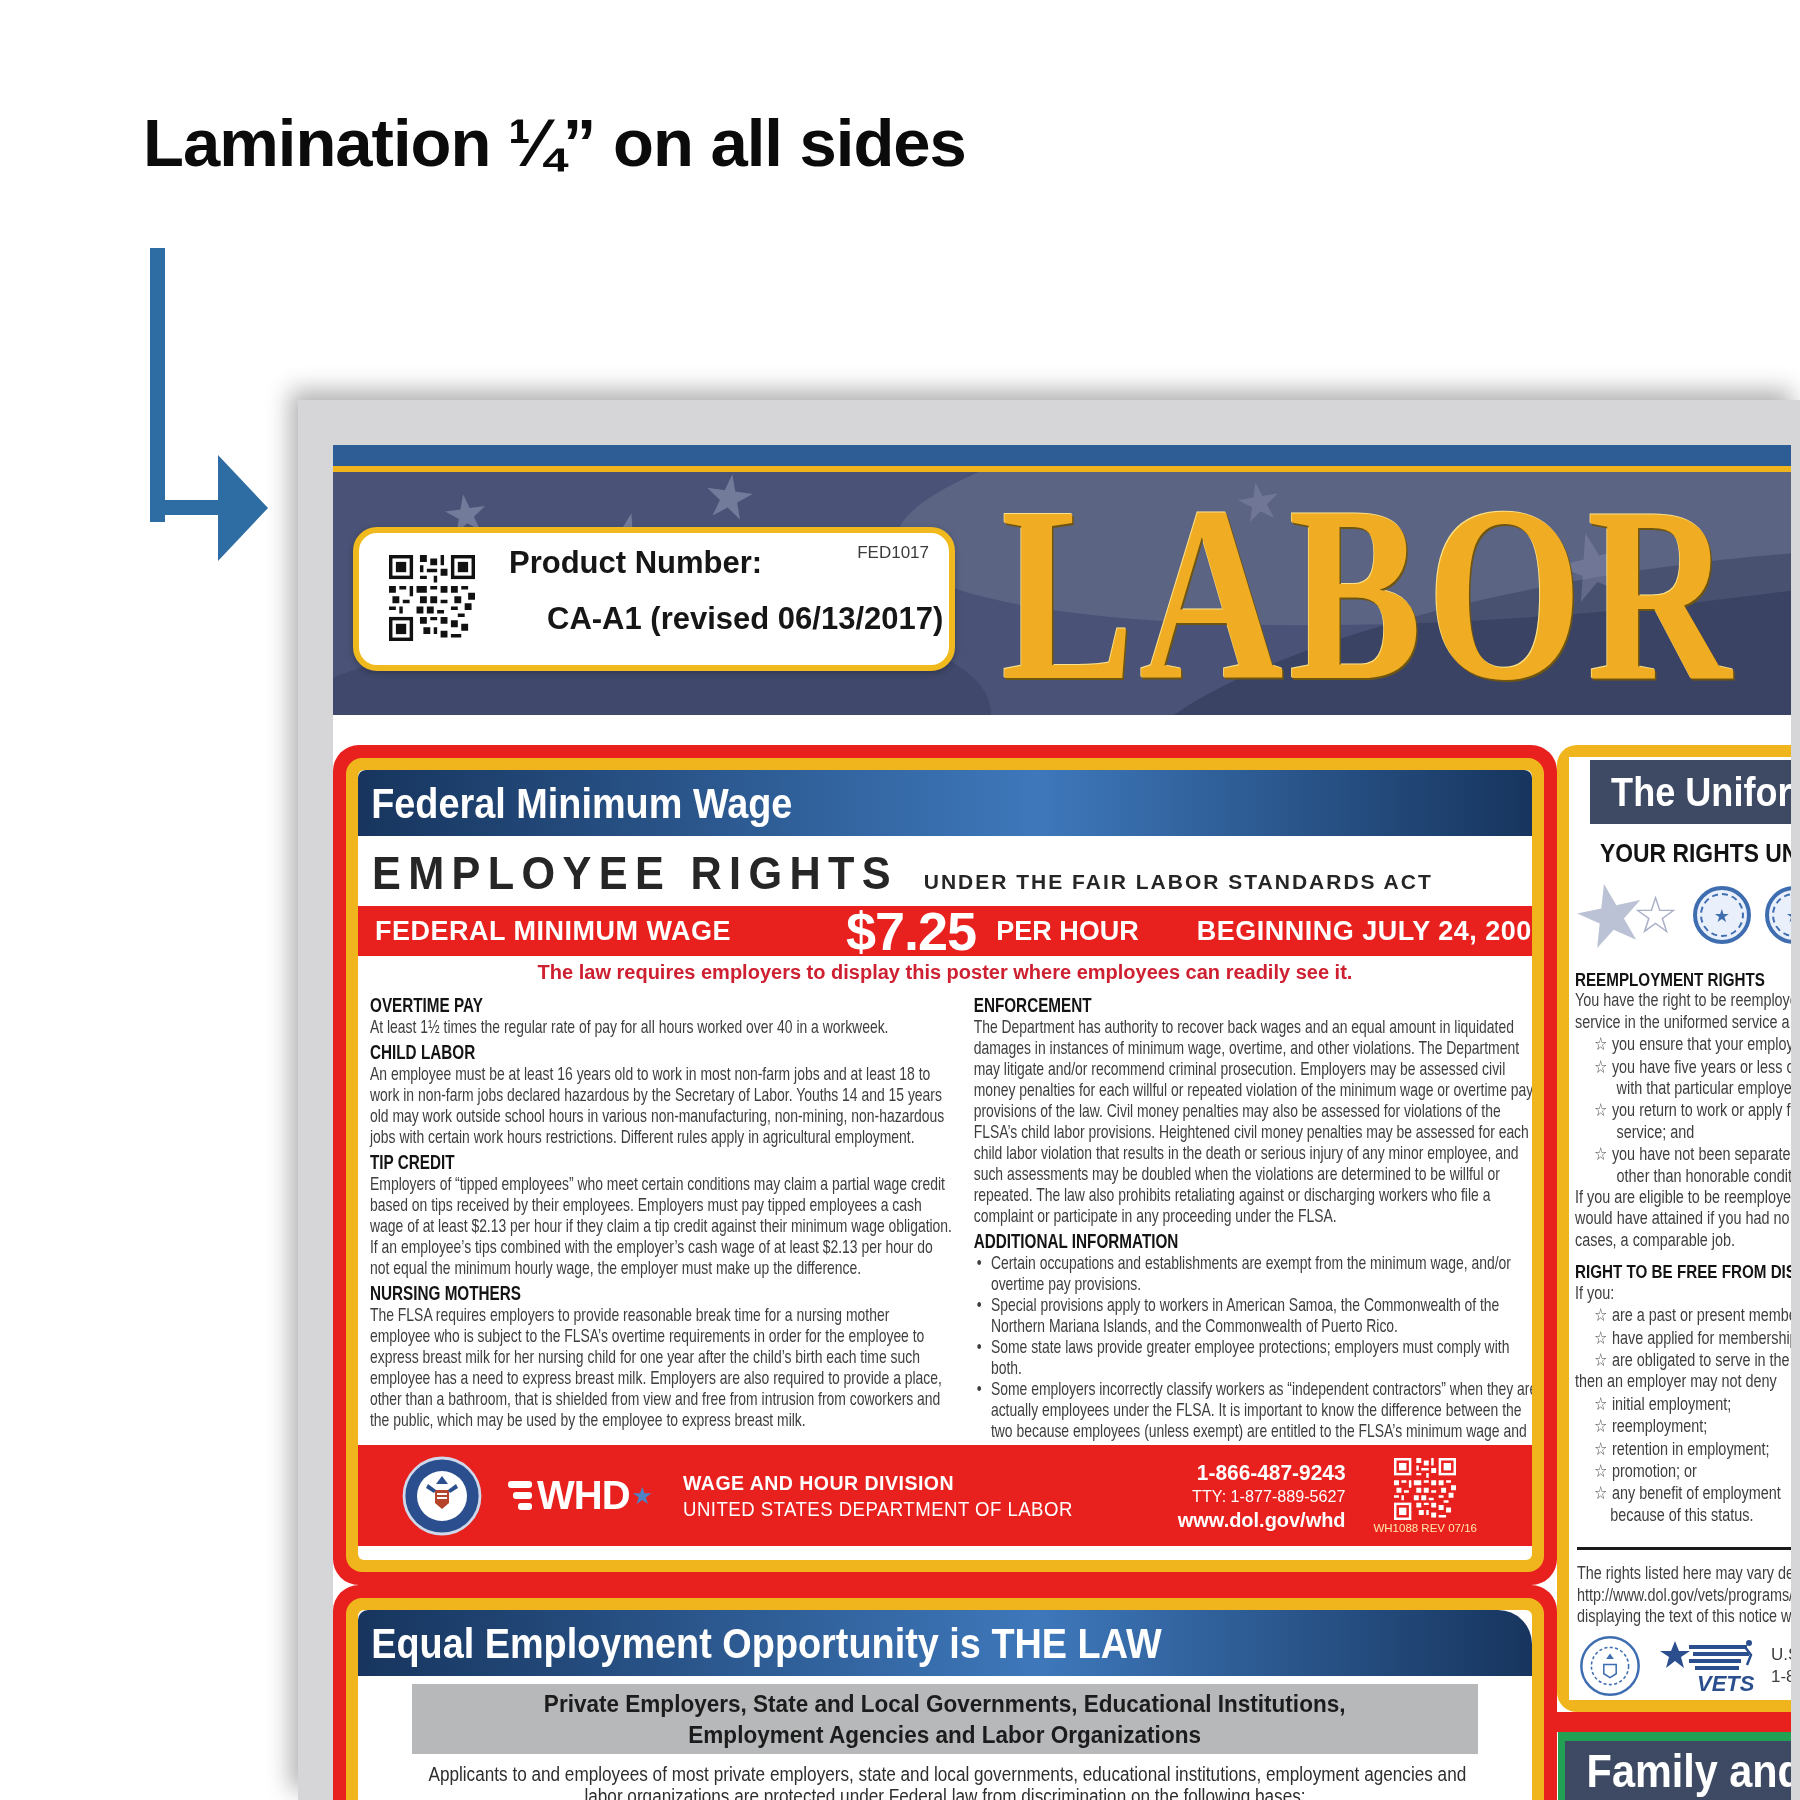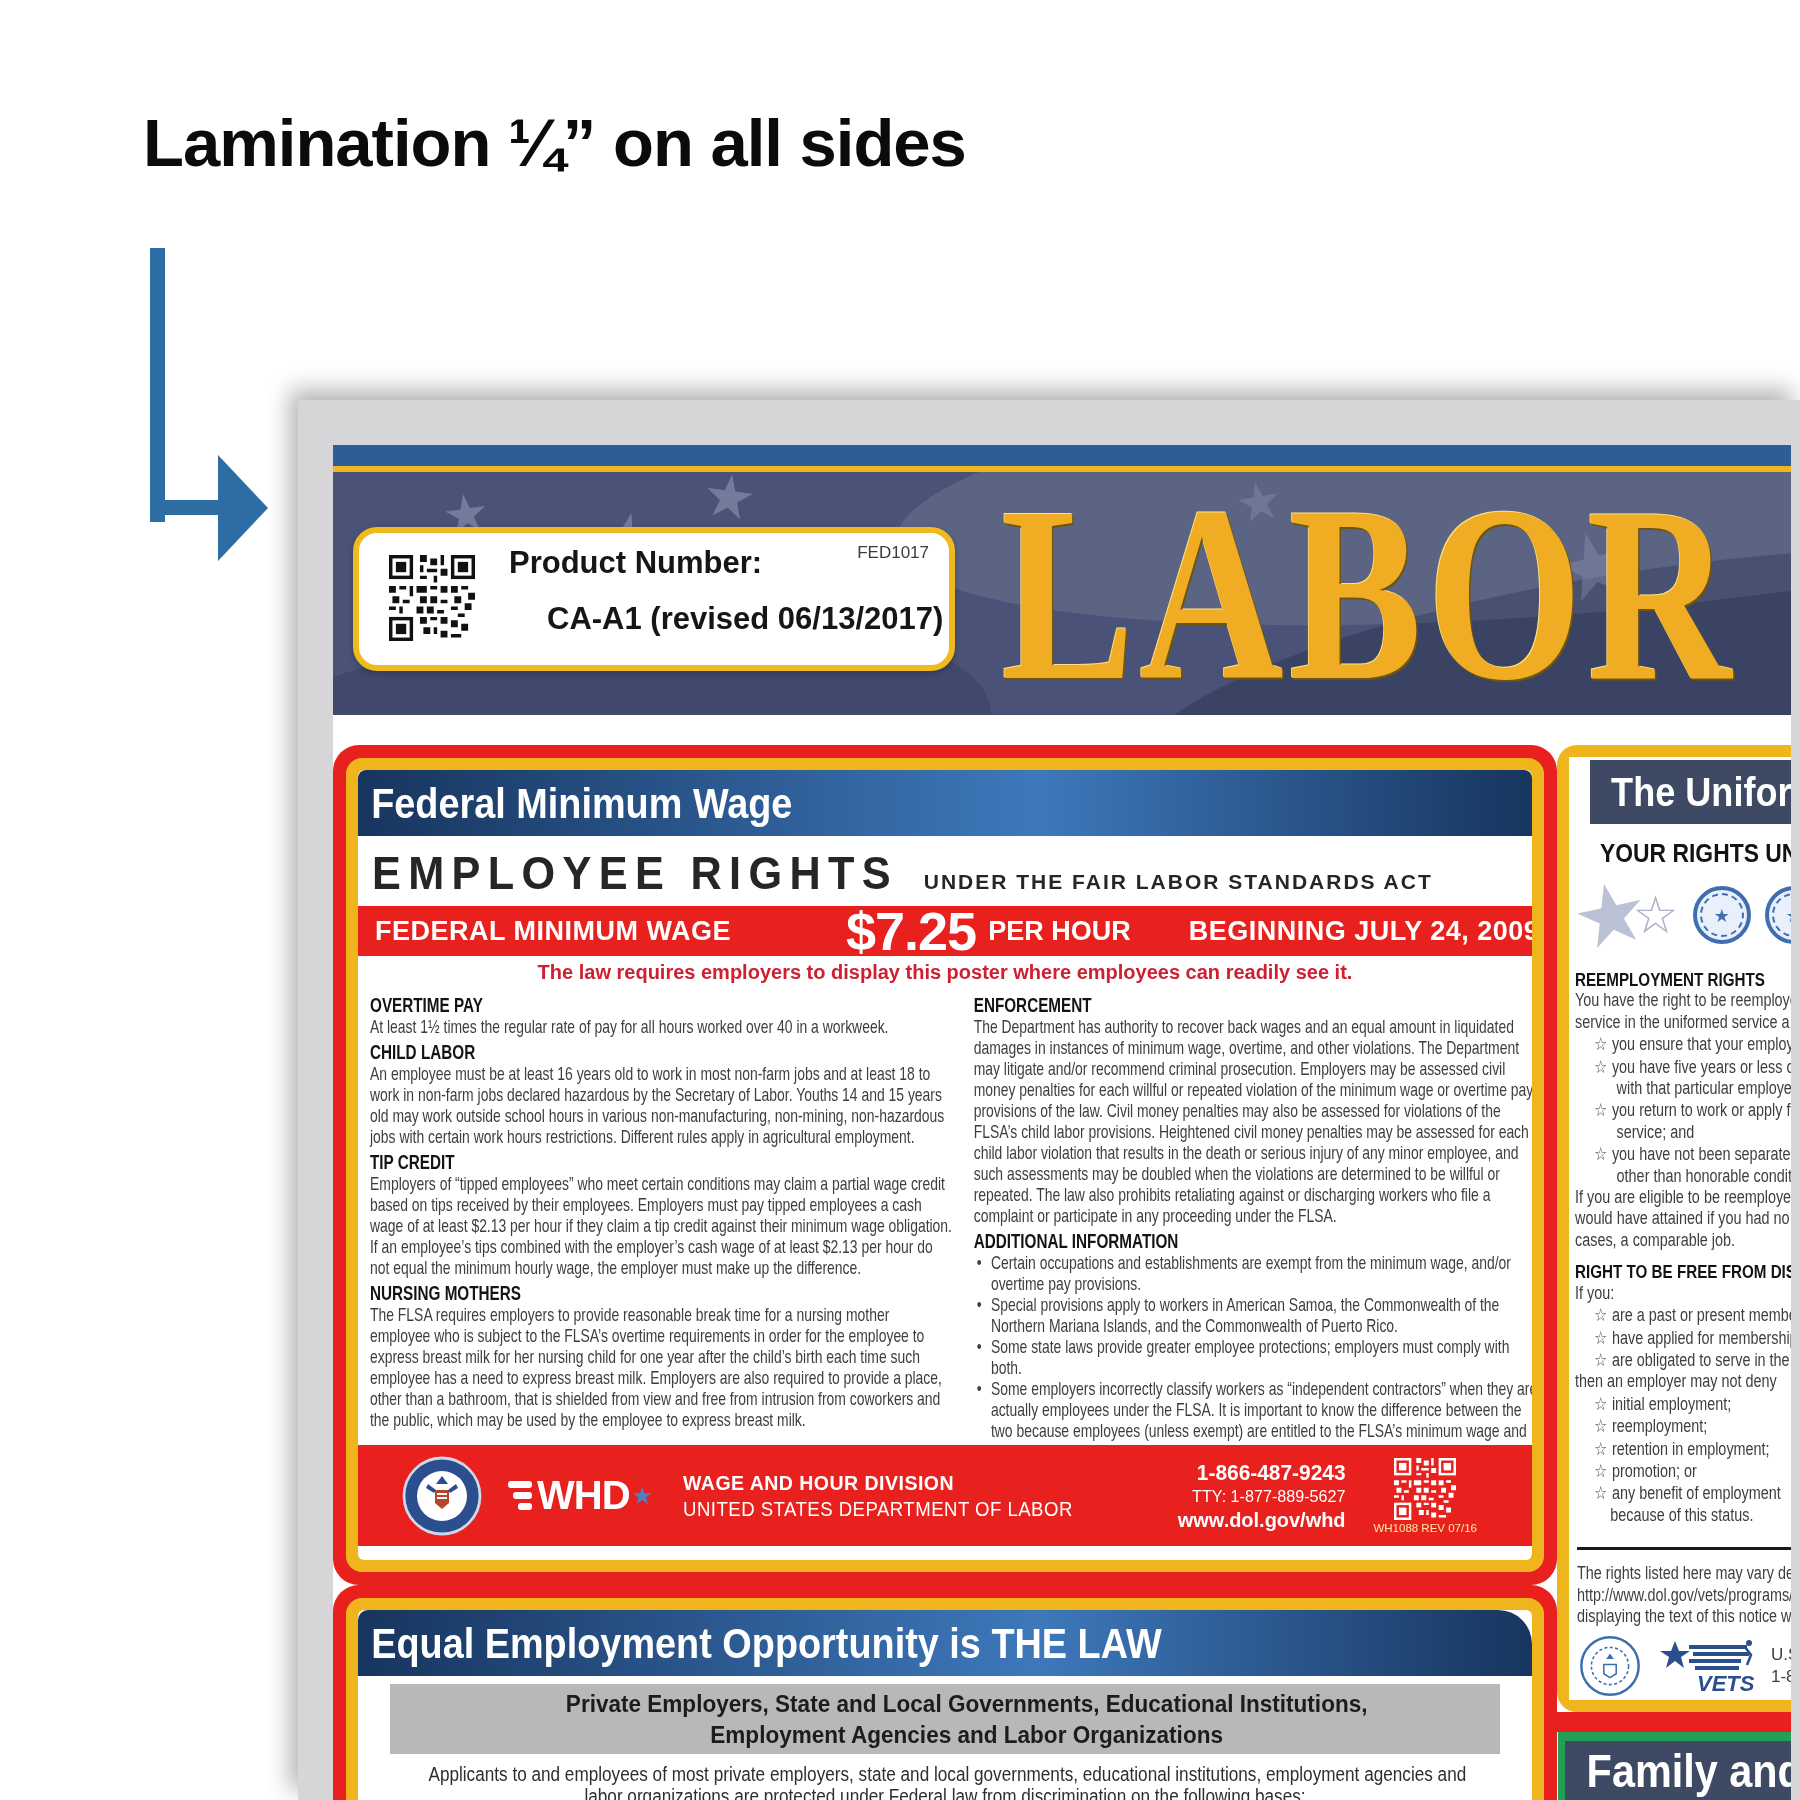--- a/index.html
+++ b/index.html
@@ -49,21 +49,21 @@
   .bluehdr span{color:#fff;font-weight:bold;font-size:43px;padding-left:15px;white-space:nowrap;
     transform:scaleX(.88);transform-origin:0 50%;}
 
   #headline-row{margin:9px 0 0 14px;display:flex;align-items:baseline;white-space:nowrap;}
   #headline{font-size:47px;font-weight:900;color:#262626;letter-spacing:8px;transform:scaleX(.92);transform-origin:0 100%;}
   #headline-sub{font-size:21px;font-weight:700;color:#262626;letter-spacing:2px;margin-left:-20px;}
 
   #wagebar{margin-top:6px;height:50px;background:#e8201e;display:flex;align-items:center;color:#fff;white-space:nowrap;}
   #wb-label{font-size:27px;font-weight:800;margin-left:17px;letter-spacing:.5px;}
   #wb-amount{font-size:54px;font-weight:800;margin-left:115px;letter-spacing:-1px;}
-  #wb-unit{font-size:27px;font-weight:800;margin-left:12px;}
+  #wb-unit{font-size:27px;font-weight:800;margin-left:20px;}
   #wb-eff{font-size:27px;font-weight:800;margin-left:58px;letter-spacing:.5px;}
 
   #slogan{margin-top:5px;text-align:center;font-size:20px;font-weight:bold;color:#ce2030;}
 
   #cols{margin:7px 0 0 12px;width:1500px;transform:scaleX(.783);transform-origin:0 0;
     display:flex;column-gap:26px;font-size:17.8px;line-height:21px;color:#3e3e3e;}
   #col-left{width:745px;}
   #col-right{width:726px;}
   #cols h4{margin:4px 0 1px 0;font-size:19.5px;color:#141414;}
   #cols p{margin:0;}
@@ -88,21 +88,21 @@
   #ph3{font-size:21px;font-weight:800;margin-top:1px;}
   #qr-col{margin:0 55px 0 28px;display:flex;flex-direction:column;align-items:center;flex:0 0 auto;}
   #foot-qr{width:62px;height:62px;}
   #rev{font-size:11.5px;color:#ffe9a8;margin-top:2px;white-space:nowrap;}
 
   
   #eeo{left:0;top:1140px;width:1224px;height:660px;border-radius:26px 26px 0 0;}
   #eeo .content{overflow:hidden;}
   #eeo .bluehdr{border-radius:10px 34px 0 0;}
   #eeo-gray{margin:8px auto 0 auto;width:1066px;height:70px;background:#b7b8ba;display:flex;
-    flex-direction:column;justify-content:center;align-items:center;color:#1c1c1c;padding-left:44px;}
+    flex-direction:column;justify-content:center;align-items:center;color:#1c1c1c;}
   .eeo-gline{font-size:24.5px;font-weight:800;line-height:31px;white-space:nowrap;transform:scaleX(.92);}
   .eeo-body{margin-top:9px;text-align:center;}
   .eeo-bline{font-size:19.5px;line-height:22px;color:#2e2e2e;white-space:nowrap;transform:scaleX(.88);}
 
   
   #panel{left:1224px;top:300px;width:234px;height:967px;background:#f0b51c;
     padding:12px 0 12px 12px;box-sizing:border-box;border-radius:20px 0 0 20px;}
   #panel-white{background:#fff;width:100%;height:100%;position:relative;}
   #u-hdr{position:absolute;left:21px;top:3px;width:600px;height:64px;background:#3e4a64;
     display:flex;align-items:center;}

